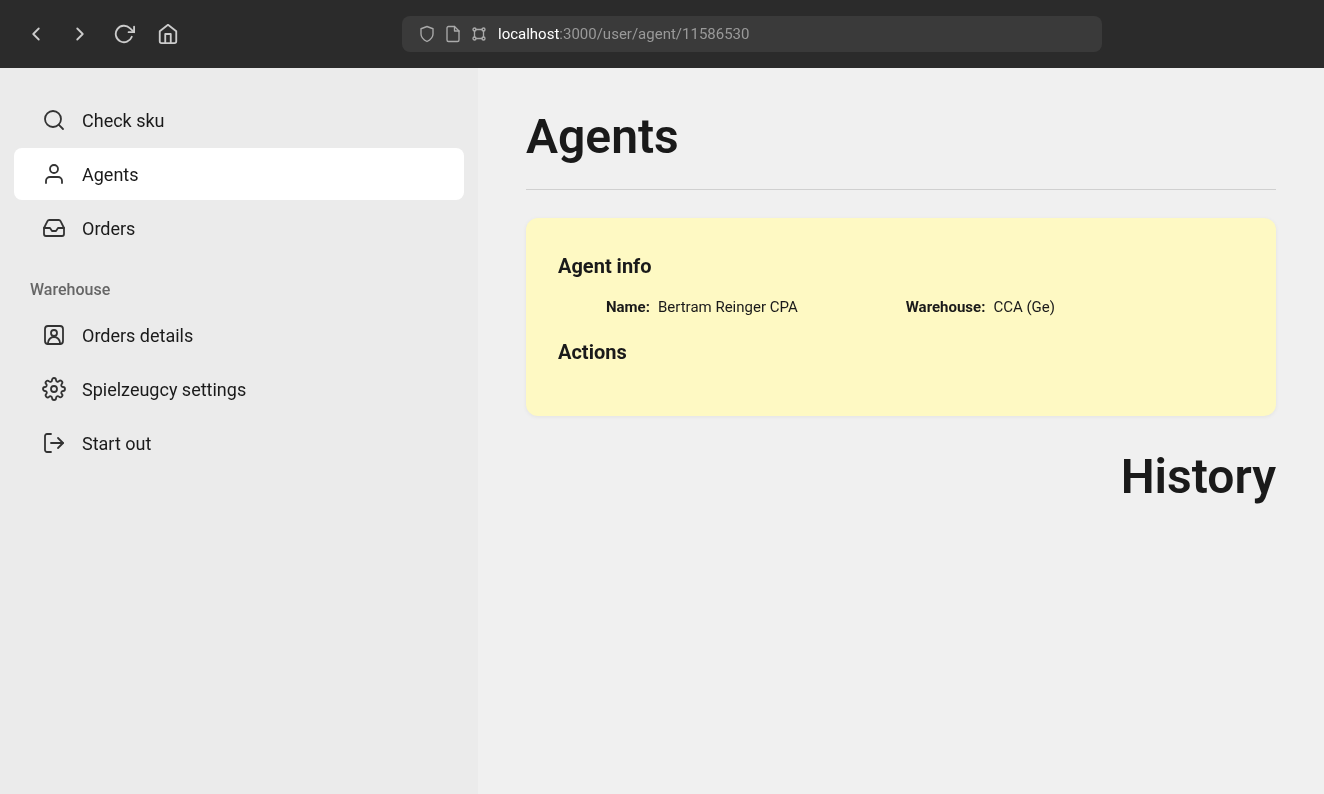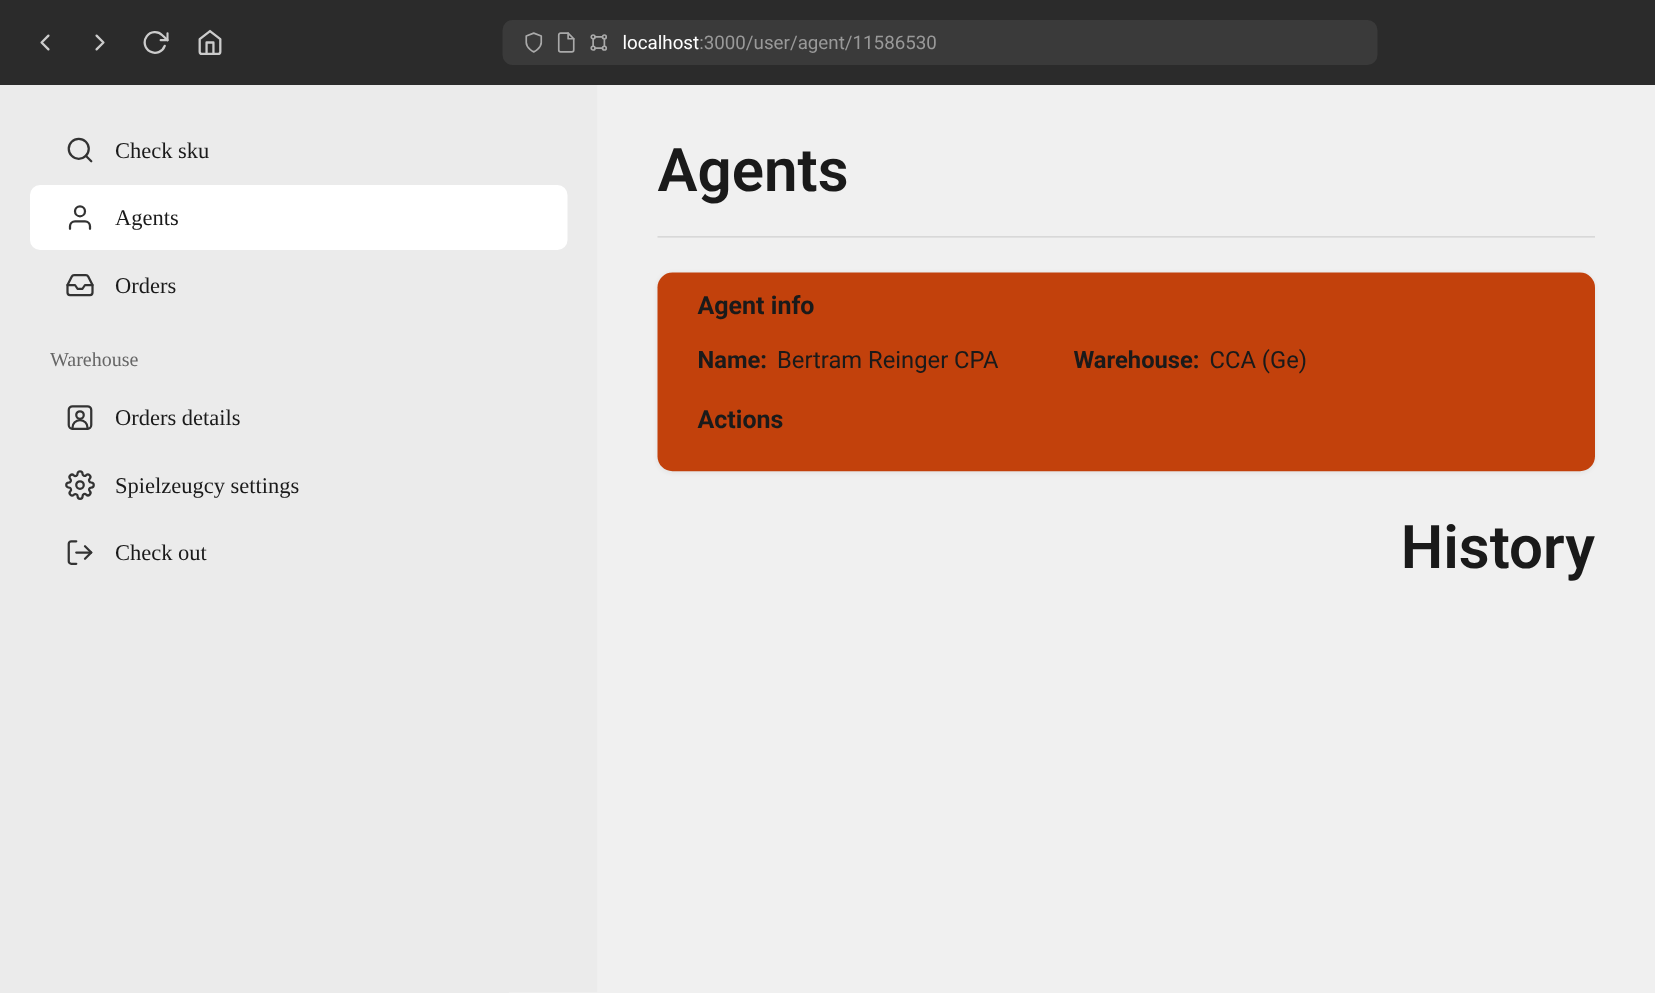--- a/index.html
+++ b/index.html
@@ -100,23 +100,22 @@
     
     .main-layout {
       display: flex;
       min-height: 726px;
     }
 
     
     .sidebar {
       width: 478px;
       background: #ebebeb;
-      padding: 24px 12px;
+      padding: 24px 2px;
       flex-shrink: 0;
-      font-family: Liberation Serif, serif;
     }
 
     .sidebar-nav-item {
       display: flex;
       align-items: center;
       gap: 16px;
       padding: 14px 28px;
       cursor: pointer;
       font-size: 18px;
       color: #1a1a1a;
@@ -161,23 +160,23 @@
     }
 
     .divider {
       height: 1px;
       background: #d0d0d0;
       margin-bottom: 28px;
     }
 
     
     .agent-card {
-      background: #c2410c;
+      background: #fef9c3;
       border-radius: 12px;
-      padding: 14px 32px;
+      padding: 36px 32px;
       margin-bottom: 32px;
       box-shadow: 0 1px 4px rgba(0,0,0,0.06);
     }
 
     .card-section-title {
       font-size: 20px;
       font-weight: 700;
       color: #1a1a1a;
       margin-bottom: 20px;
     }
@@ -185,21 +184,22 @@
     .agent-info-row {
       display: flex;
       gap: 60px;
       margin-bottom: 24px;
     }
 
     .info-field {
       display: flex;
       align-items: flex-end;
       gap: 8px;
-      font-size: 19px;
+      font-size: 15px;
+      margin-left: 48px;
     }
 
     .info-label {
       font-weight: 700;
       color: #1a1a1a;
     }
 
     .info-value {
       color: #1a1a1a;
       font-weight: 400;
@@ -352,21 +352,21 @@
       </svg>
       <span>Spielzeugcy settings</span>
     </div>
 
     <div class="sidebar-nav-item">
       <svg viewBox="0 0 24 24">
         <path d="M9 21H5a2 2 0 0 1-2-2V5a2 2 0 0 1 2-2h4"></path>
         <polyline points="16 17 21 12 16 7"></polyline>
         <line x1="21" y1="12" x2="9" y2="12"></line>
       </svg>
-      <span>Check out</span>
+      <span>Start out</span>
     </div>
   </nav>
 
   <main class="content-area">
     <h1 class="page-title">Agents</h1>
     <div class="divider"></div>
 
     <div class="agent-card">
       <div class="card-section-title">Agent info</div>
 

